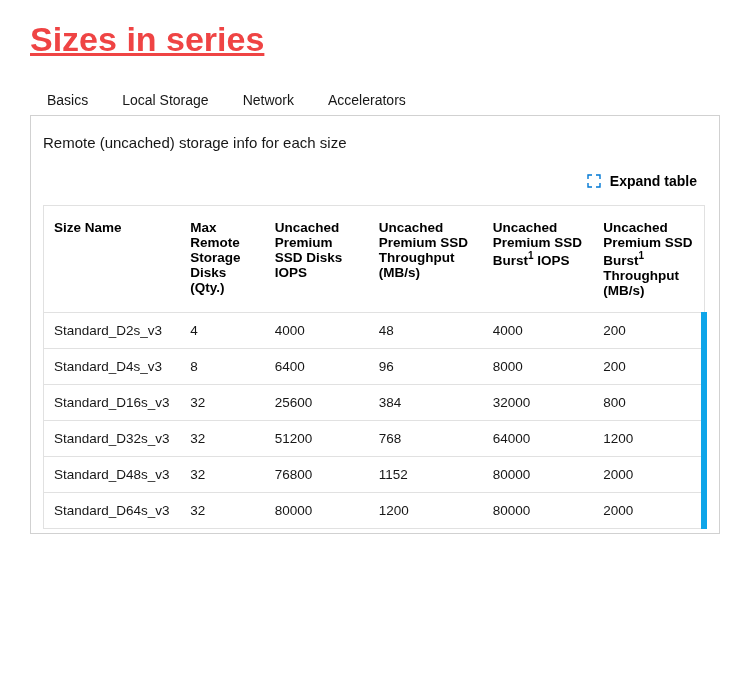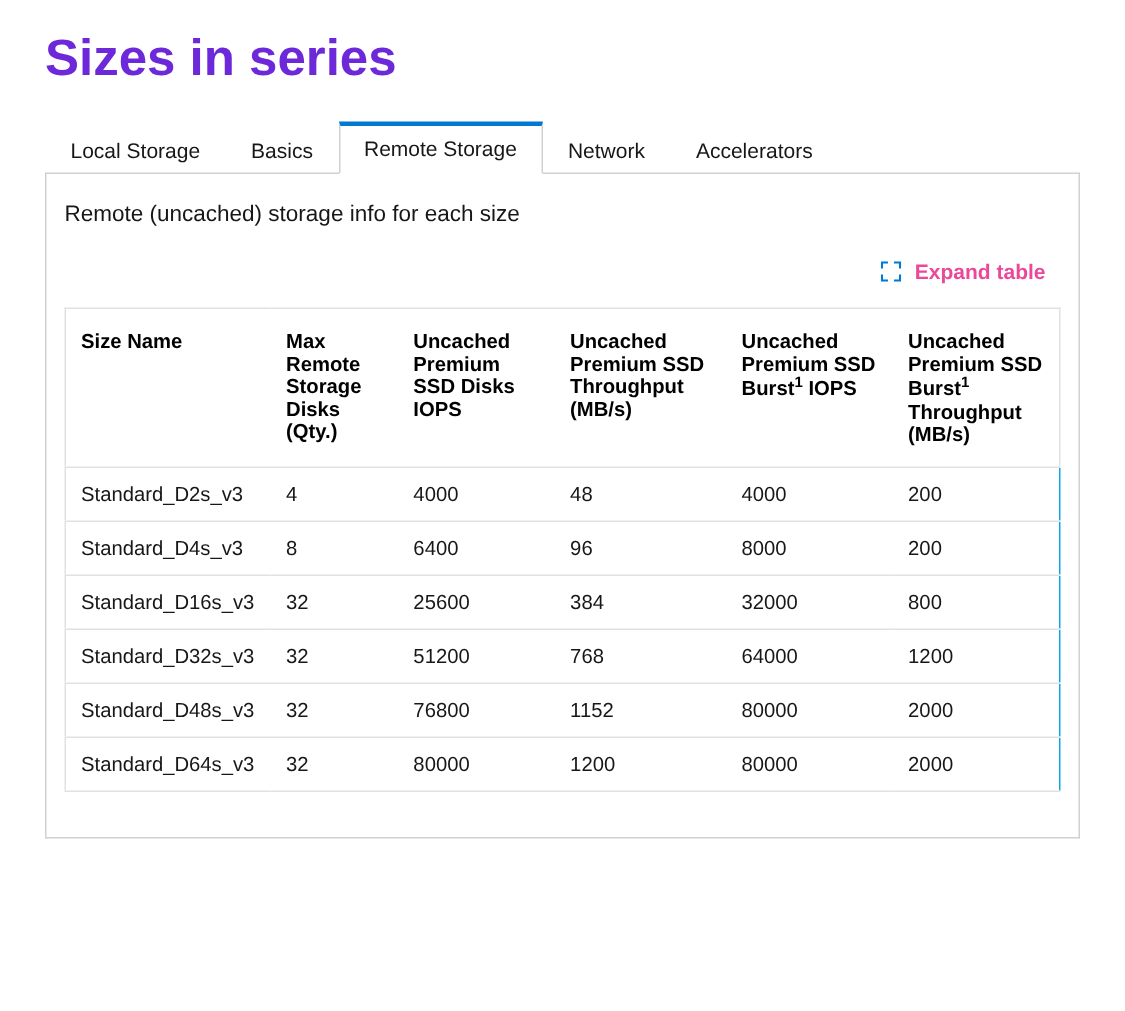--- a/index.html
+++ b/index.html
@@ -8,21 +8,22 @@
       font-size: 14px;
       color: #171717;
       width: 750px;
       background: #fff;
     }
     .page-container { padding: 20px 30px 30px 30px; }
     h1[data-name="page-title"] {
       font-size: 34px;
       font-weight: 600;
       margin-bottom: 22px;
-      color: #6d28d9;
+      color: #ef4444;
+      text-decoration: underline;
     }
     .tabs {
       display: flex;
       border-bottom: 1px solid #d1d1d1;
       gap: 0;
     }
     .tab {
       padding: 10px 16px 8px;
       cursor: pointer;
       color: #171717;
@@ -37,39 +38,39 @@
       border-left: 1px solid #d1d1d1;
       border-right: 1px solid #d1d1d1;
       border-bottom: 1px solid #fff;
       background: #fff;
       font-weight: 400;
       padding-top: 7px;
     }
     .panel {
       border: 1px solid #d1d1d1;
       border-top: none;
-      padding: 18px 12px 30px 12px;
+      padding: 18px 12px 4px 12px;
     }
     .panel-desc {
       margin-bottom: 22px;
       font-size: 15px;
       color: #171717;
     }
     .expand-row {
       display: flex;
       justify-content: flex-end;
       margin-bottom: 16px;
       align-items: center;
       padding-right: 10px;
     }
     .expand-link {
       display: inline-flex;
       align-items: flex-end;
       gap: 8px;
-      color: #ec4899;
+      color: #000000;
       cursor: pointer;
       font-size: 14px;
       font-weight: 600;
     }
     .expand-icon svg { display: block; }
     table {
       width: 100%;
       border-collapse: collapse;
       font-size: 13.5px;
     }
@@ -85,39 +86,38 @@
       color: #000000;
       padding-top: 14px;
       padding-bottom: 14px;
     }
     th sup { font-size: 10px; }
     tr.highlight {
       outline: 2px solid #e60000;
       outline-offset: -1px;
     }
     thead { border-top: 1px solid #e1e1e1; border-right: 1px solid #e1e1e1; border-left: 1px solid #e1e1e1;}
-    tbody { border-right: 1px solid #0ea5e9; border-left: 1px solid #e1e1e1;}
+    tbody { border-right: 6px solid #0ea5e9; border-left: 1px solid #e1e1e1;}
     .tw { table-layout: fixed; }
     col.c0 { width: 21%; }
     col.c1 { width: 13%; }
     col.c2 { width: 16%; }
     col.c3 { width: 17.5%; }
     col.c4 { width: 17%; }
     col.c5 { width: 17%; }
   </style>
 </head>
 <body>
 <div class="page-container">
 
   <h1 data-name="page-title">Sizes in series</h1>
 
   <div class="tabs" data-name="tabs-container">
+    <div class="tab" data-name="tab-basics">Basics</div>
     <div class="tab" data-name="tab-local-storage">Local Storage</div>
-    <div class="tab" data-name="tab-basics">Basics</div>
-    <div class="tab active" data-name="tab-remote-storage">Remote Storage</div>
     <div class="tab" data-name="tab-network">Network</div>
     <div class="tab" data-name="tab-accelerators">Accelerators</div>
   </div>
 
   <div class="panel" data-name="panel-remote-storage">
     <div class="panel-desc" data-name="panel-description">Remote (uncached) storage info for each size</div>
 
     <div class="expand-row" data-name="expand-row">
       <span class="expand-link" data-name="expand-table-button">
         <span class="expand-icon" data-name="expand-icon">

